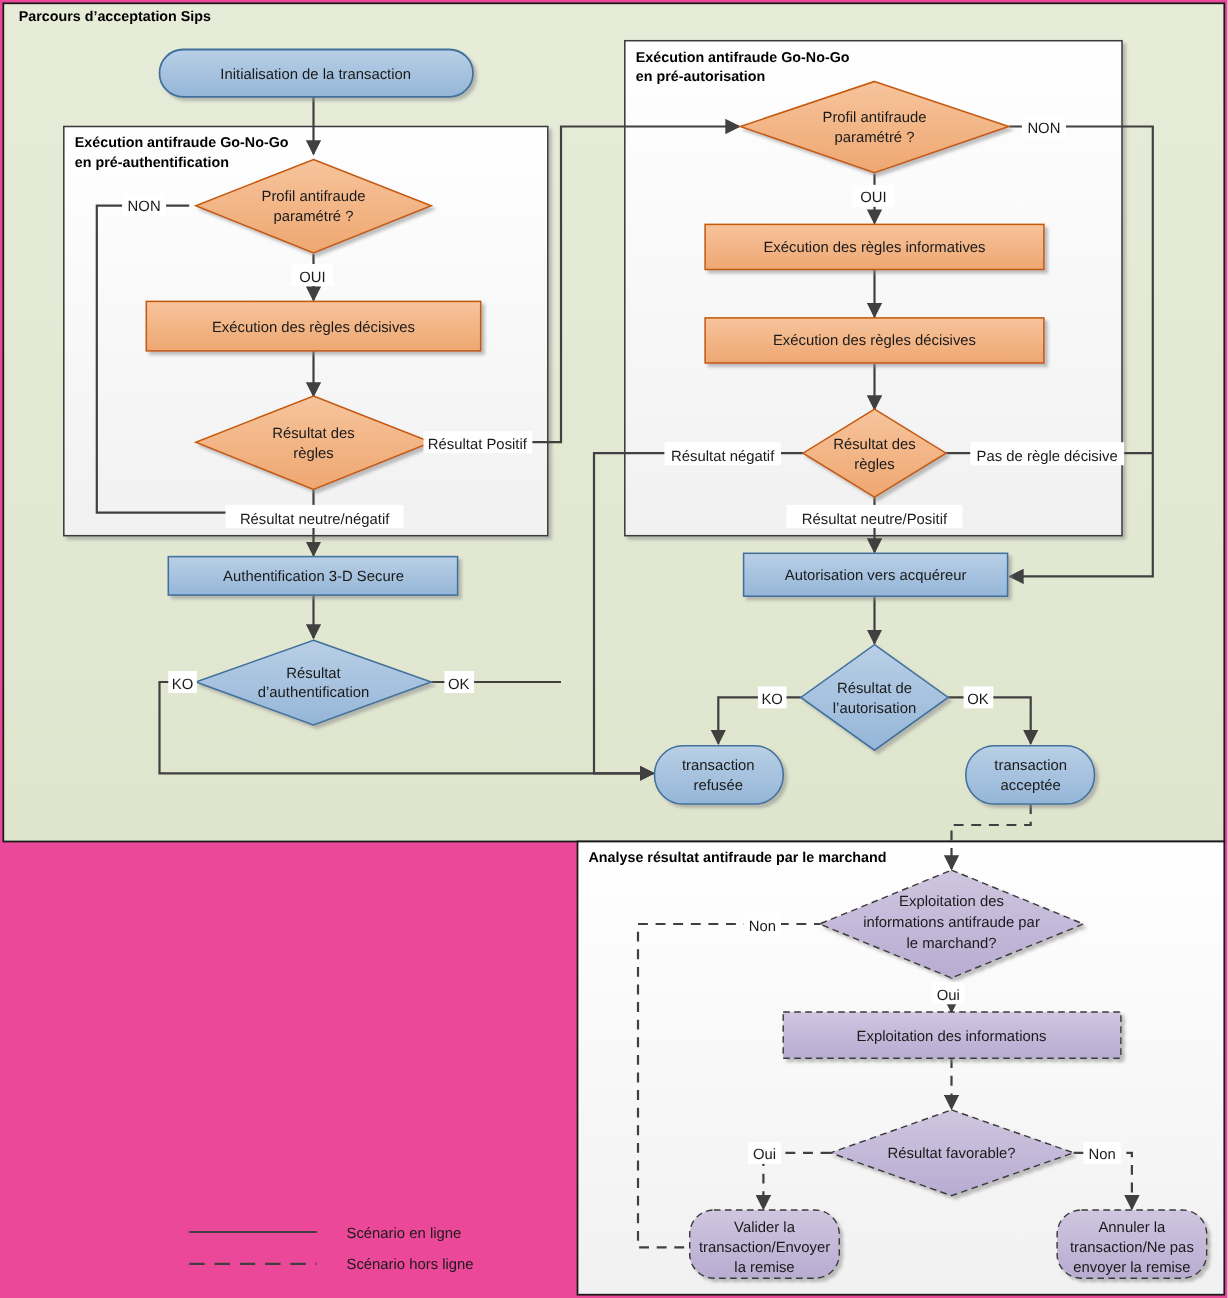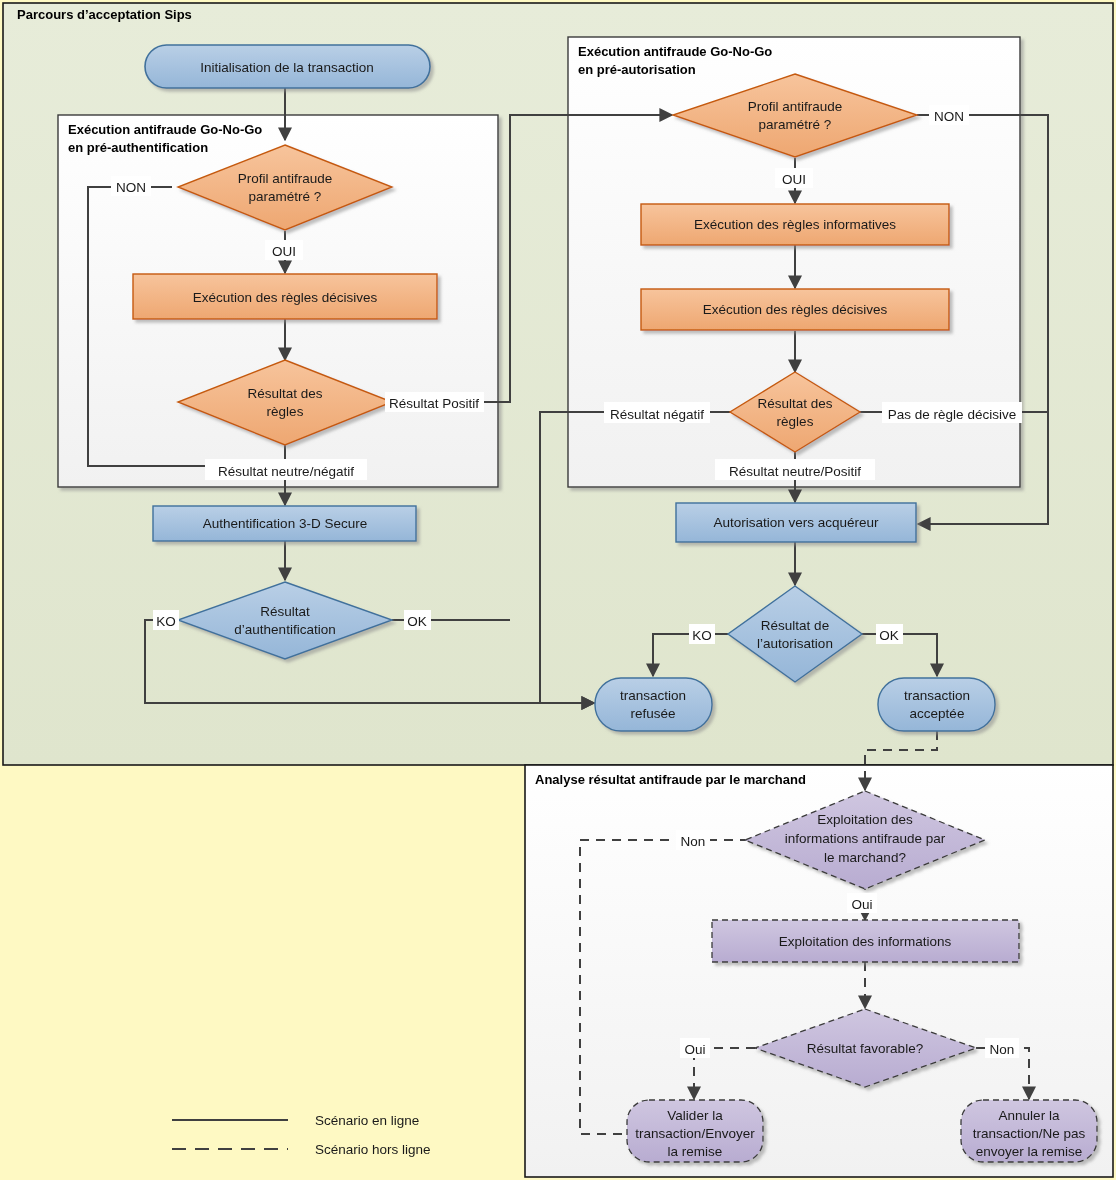--- a/index.html
+++ b/index.html
@@ -1,17 +1,17 @@
 <!DOCTYPE html>
 <html><head>
 <meta charset="utf-8">
 <style>
   html,body{margin:0;padding:0;background:#ffffff;}
   body{font-family:"Liberation Sans", sans-serif;}
-  #stage{position:relative;width:1116px;height:1180px;overflow:hidden;background:#fef9c3;text-align:right;}
+  #stage{position:relative;width:1116px;height:1180px;overflow:hidden;background:#ec4899;text-align:right;}
   svg{position:absolute;left:0;top:0;}
   text{font-family:"Liberation Sans", sans-serif;}
   .lbl{font-size:13.5px;fill:#1a1a1a;}
   .nodetxt{font-size:13.5px;fill:#1a1a1a;}
   .paneltitle{font-size:13px;font-weight:bold;fill:#000;}
   .legendtxt{font-size:13.5px;fill:#1a1a1a;}
 </style>
 </head>
 <body>
 

